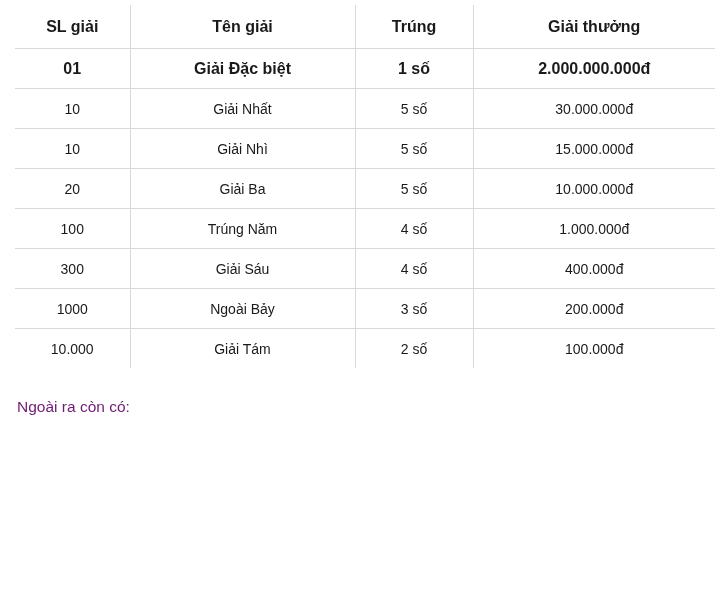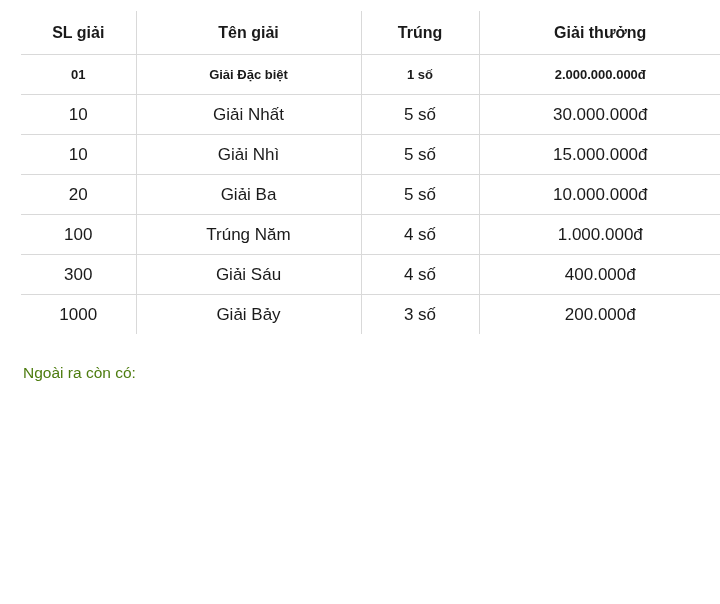--- a/index.html
+++ b/index.html
@@ -10,33 +10,33 @@
     width: 720px;
     height: 604px;
     background: #ffffff;
     font-family: "Liberation Sans", sans-serif;
     color: #1a1a1a;
     -webkit-font-smoothing: antialiased;
   }
   .page {
     width: 580px;
     box-sizing: border-box;
-    padding: 11px;
+    padding: 5px;
   }
   table.prize-table {
     border-collapse: collapse;
     width: 700px;
     margin: 0 10px;
     table-layout: fixed;
   }
   table.prize-table th,
   table.prize-table td {
     border: 1px solid #d9d9d9;
     text-align: center;
-    font-size: 17px;
+    font-size: 14px;
     color: #1a1a1a;
     padding: 0;
     height: 39px;
     vertical-align: middle;
   }
   table.prize-table thead th {
     font-weight: bold;
     font-size: 16px;
     height: 43px;
     border-top: none;
@@ -47,38 +47,38 @@
   }
   table.prize-table thead th:last-child,
   table.prize-table tbody td:last-child {
     border-right: none;
   }
   table.prize-table tbody tr:last-child td {
     border-bottom: none;
   }
   table.prize-table tbody tr.special td {
     font-weight: bold;
-    font-size: 13px;
+    font-size: 16px;
   }
   col.c1 { width: 115px; }
   col.c2 { width: 225px; }
   col.c3 { width: 118px; }
   col.c4 { width: 242px; }
 
   .notes {
     margin: 0;
     padding: 26px 12px 0 12px;
     box-sizing: border-box;
     width: 720px;
   }
   .notes p {
     margin: 0 16px 18px 0;
     font-size: 15.5px;
     line-height: 25px;
-    color: #4d7c0f;
+    color: #701a75;
   }
   .notes p:last-child {
     margin-bottom: 0;
   }
   .notes b {
     font-weight: bold;
   }
 </style>
 </head>
 <body>
@@ -132,23 +132,29 @@
         <td>1.000.000đ</td>
       </tr>
       <tr>
         <td>300</td>
         <td>Giải Sáu</td>
         <td>4 số</td>
         <td>400.000đ</td>
       </tr>
       <tr>
         <td>1000</td>
-        <td>Giải Bảy</td>
+        <td>Ngoài Bảy</td>
         <td>3 số</td>
         <td>200.000đ</td>
+      </tr>
+      <tr>
+        <td>10.000</td>
+        <td>Giải Tám</td>
+        <td>2 số</td>
+        <td>100.000đ</td>
       </tr>
     </tbody>
   </table>
 
   <div class="notes">
     <p>Ngoài ra còn có:</p>
   </div>
 
 </div>
 

